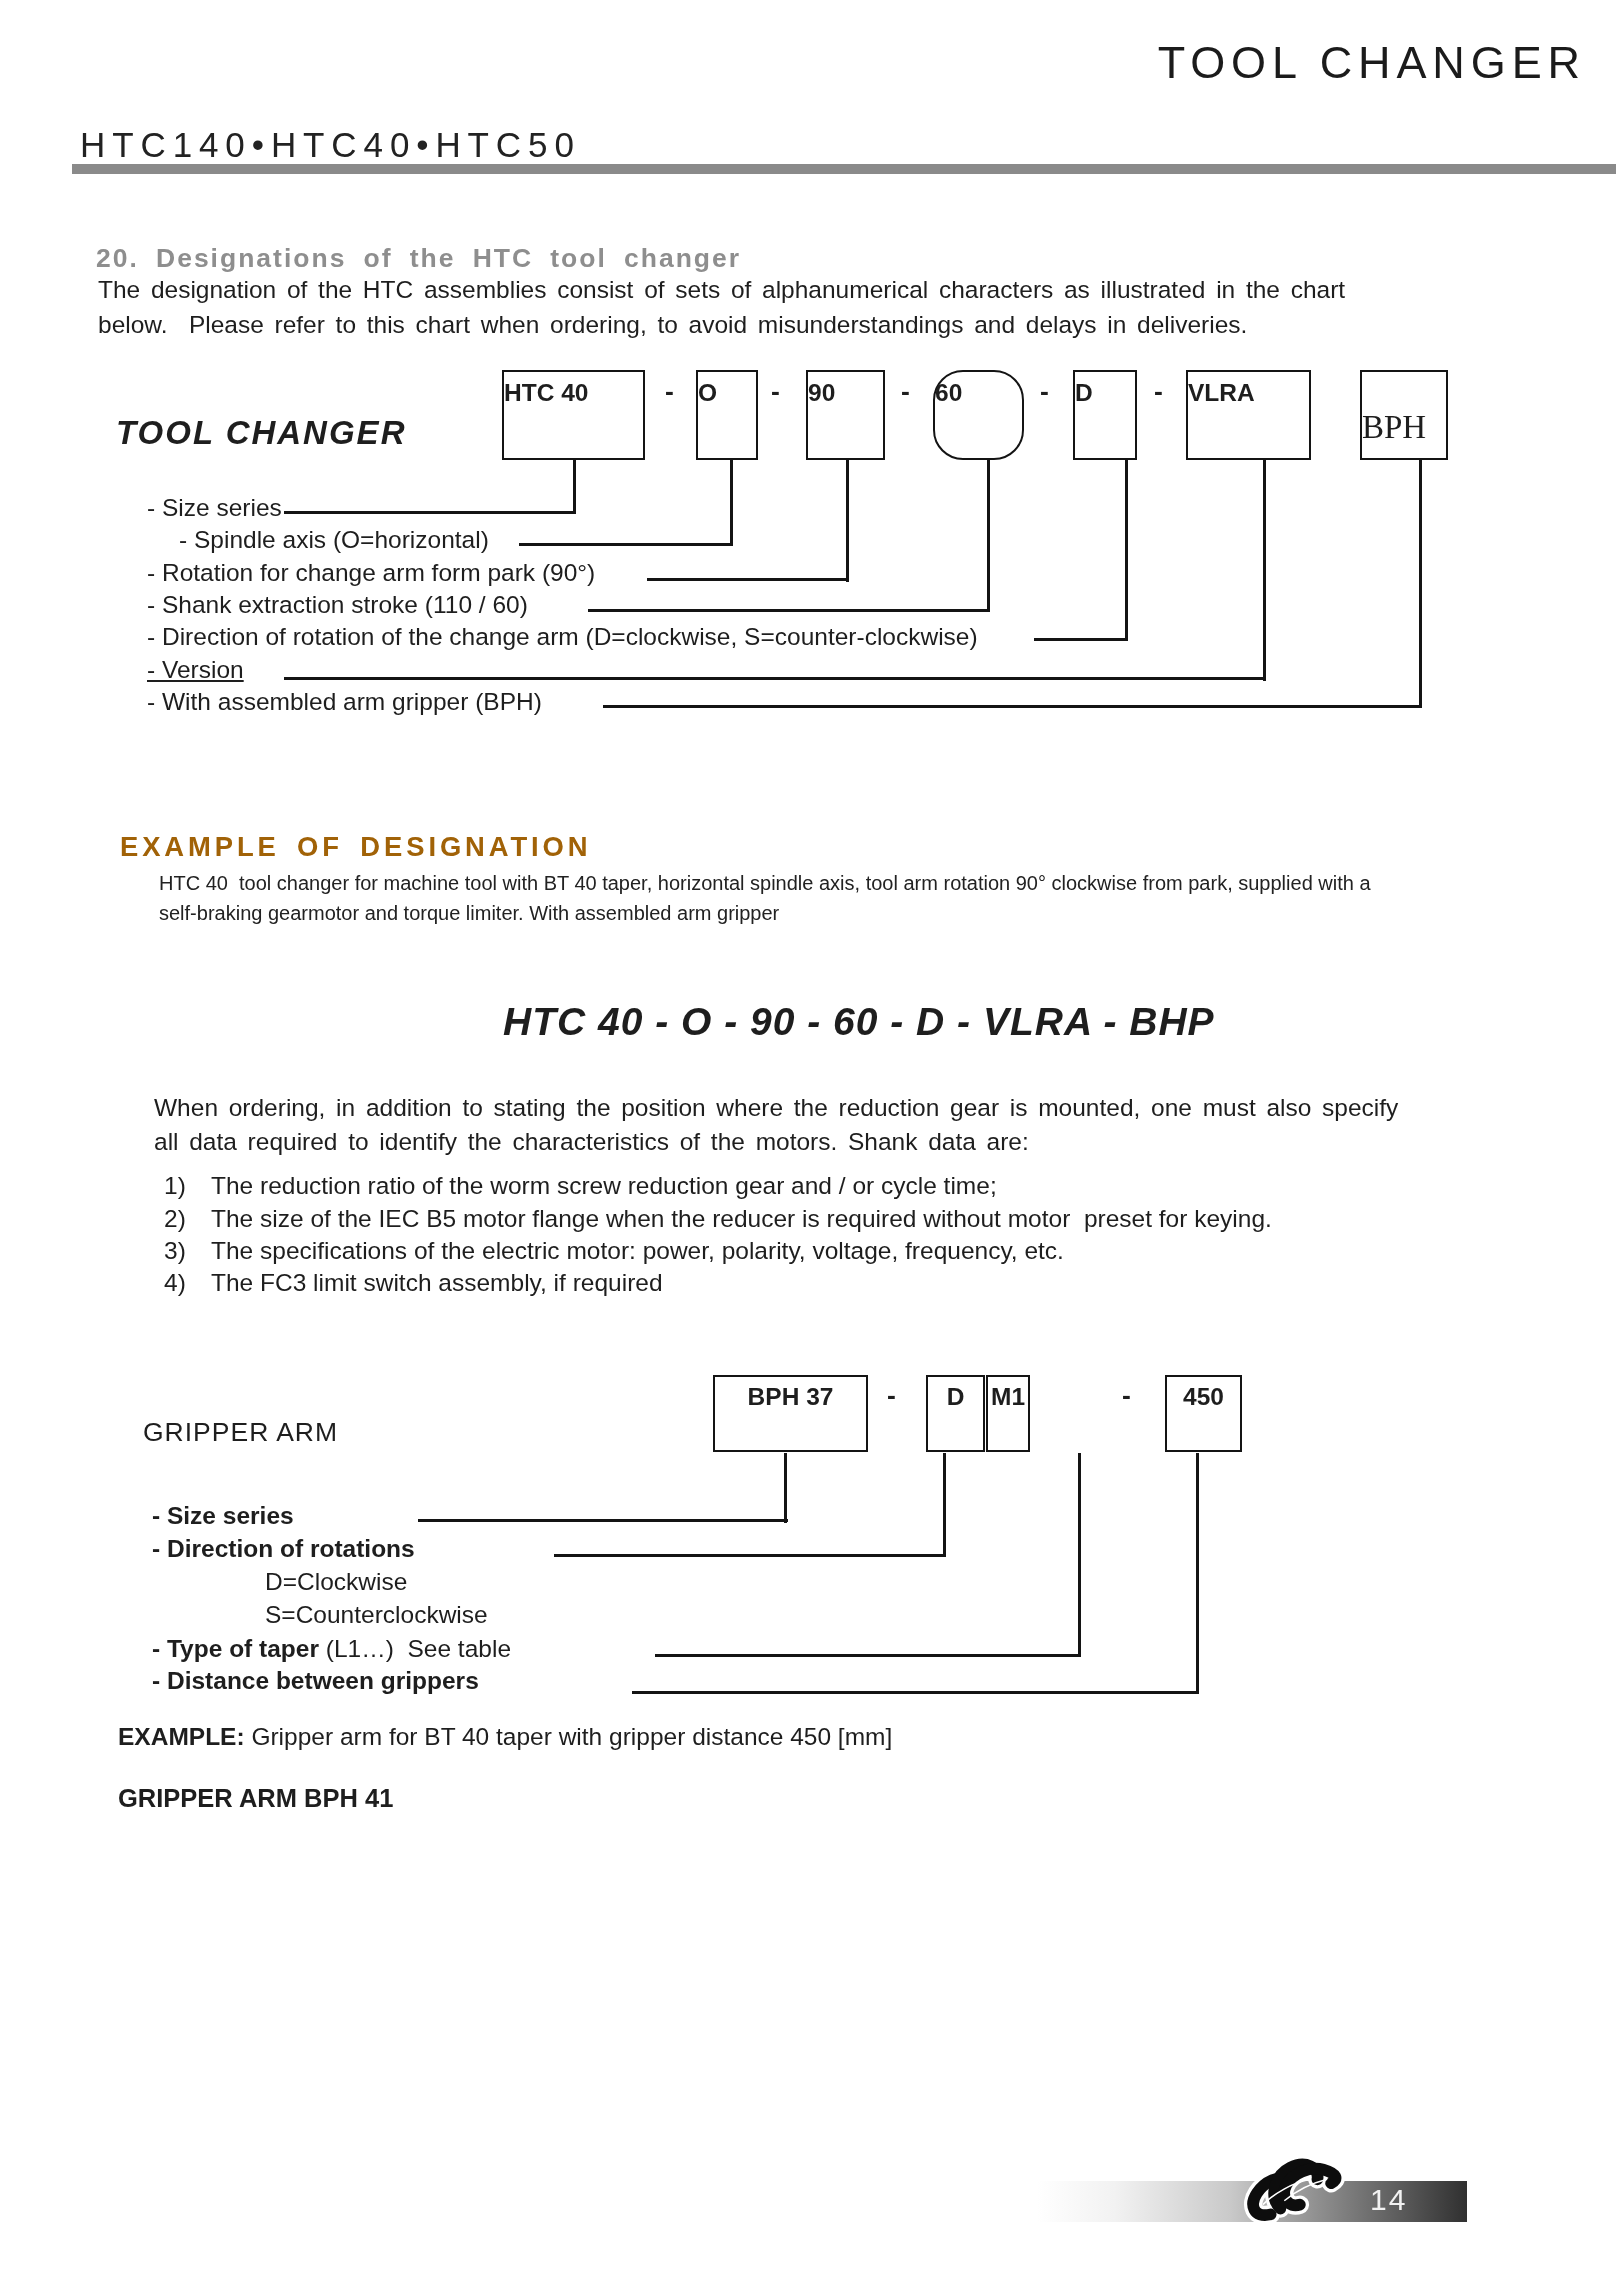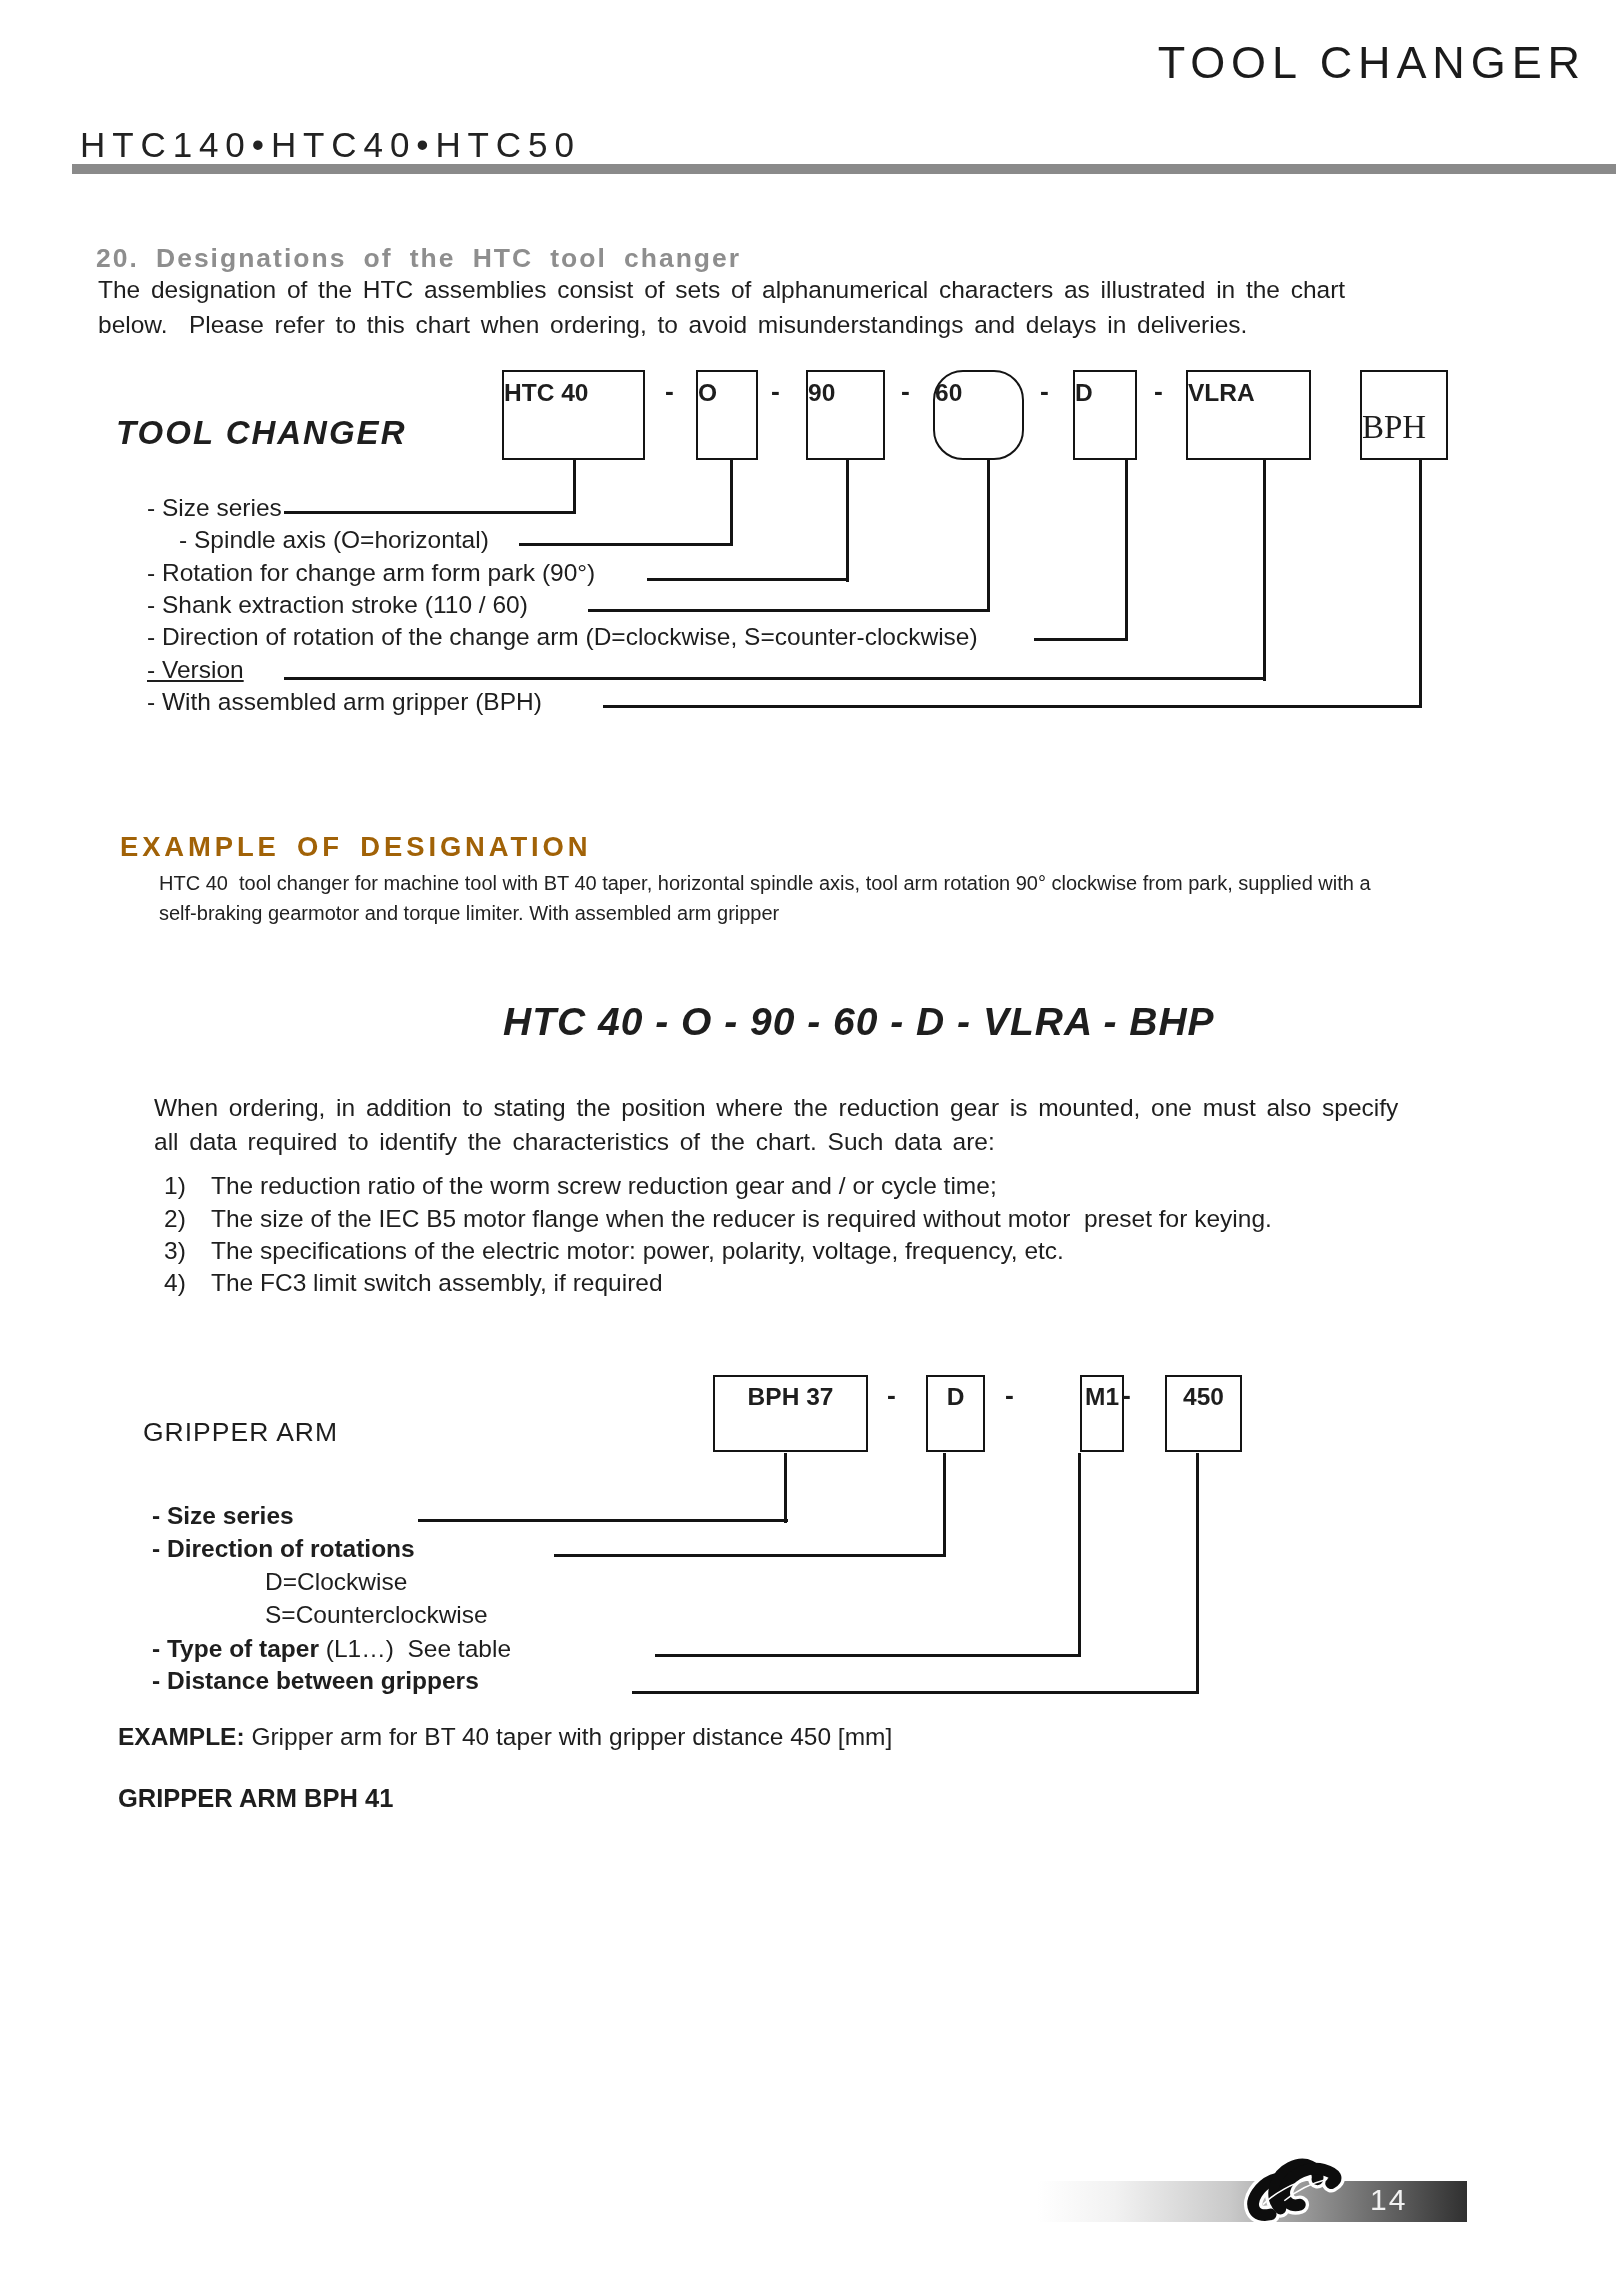--- a/index.html
+++ b/index.html
@@ -108,38 +108,38 @@
   <div class="abs callout" style="left:147px;top:623px;background:#fff;">- Direction of rotation of the change arm (D=clockwise, S=counter-clockwise)</div>
   <div class="abs callout" style="left:147px;top:656px;text-decoration:underline;">- Version</div>
   <div class="abs callout" style="left:147px;top:688px;">- With assembled arm gripper (BPH)</div>
 
   <div id="example-heading" class="abs">EXAMPLE OF DESIGNATION</div>
   <div class="abs example-line t" style="left:159px;top:872px;">HTC 40  tool changer for machine tool with BT 40 taper, horizontal spindle axis, tool arm rotation 90° clockwise from park, supplied with a</div>
   <div class="abs example-line t" style="left:159px;top:902px;">self-braking gearmotor and torque limiter. With assembled arm gripper</div>
   <div id="designation-line" class="abs">HTC 40 - O - 90 - 60 - D - VLRA - BHP</div>
 
   <div class="abs body-line t" style="left:154px;top:1094px;">When ordering, in addition to stating the position where the reduction gear is mounted, one must also specify</div>
-  <div class="abs body-line t" style="left:154px;top:1128px;">all data required to identify the characteristics of the chart. Such data are:</div>
+  <div class="abs body-line t" style="left:154px;top:1128px;">all data required to identify the characteristics of the motors. Shank data are:</div>
 
   <div class="abs list-num" style="left:164px;top:1172px;">1)</div>
   <div class="abs list-text t" style="left:211px;top:1172px;">The reduction ratio of the worm screw reduction gear and / or cycle time;</div>
   <div class="abs list-num" style="left:164px;top:1205px;">2)</div>
   <div class="abs list-text t" style="left:211px;top:1205px;">The size of the IEC B5 motor flange when the reducer is required without motor  preset for keying.</div>
   <div class="abs list-num" style="left:164px;top:1237px;">3)</div>
   <div class="abs list-text t" style="left:211px;top:1237px;">The specifications of the electric motor: power, polarity, voltage, frequency, etc.</div>
   <div class="abs list-num" style="left:164px;top:1269px;">4)</div>
   <div class="abs list-text t" style="left:211px;top:1269px;">The FC3 limit switch assembly, if required</div>
 
   <div id="gripper-label" class="abs">GRIPPER ARM</div>
 
   <div class="abs gbox" style="left:713px;top:1375px;width:155px;height:77px;">BPH 37</div>
   <div class="abs dash" style="left:887px;top:1380px;">-</div>
   <div class="abs gbox" style="left:926px;top:1375px;width:59px;height:77px;">D</div>
   <div class="abs dash" style="left:1005px;top:1380px;">-</div>
-  <div class="abs gbox" style="left:1080px;top:1375px;width:44px;height:77px;">M1</div>
+  <div class="abs gbox" style="left:986px;top:1375px;width:44px;height:77px;">M1</div>
   <div class="abs dash" style="left:1122px;top:1380px;">-</div>
   <div class="abs gbox" style="left:1165px;top:1375px;width:77px;height:77px;">450</div>
 
   <div class="abs vline" style="left:784px;top:1453px;height:70px;"></div>
   <div class="abs vline" style="left:943px;top:1453px;height:104px;"></div>
   <div class="abs vline" style="left:1078px;top:1453px;height:204px;"></div>
   <div class="abs vline" style="left:1196px;top:1453px;height:241px;"></div>
   <div class="abs hline" style="left:418px;top:1519px;width:370px;"></div>
   <div class="abs hline" style="left:554px;top:1554px;width:392px;"></div>
   <div class="abs hline" style="left:655px;top:1654px;width:426px;"></div>

